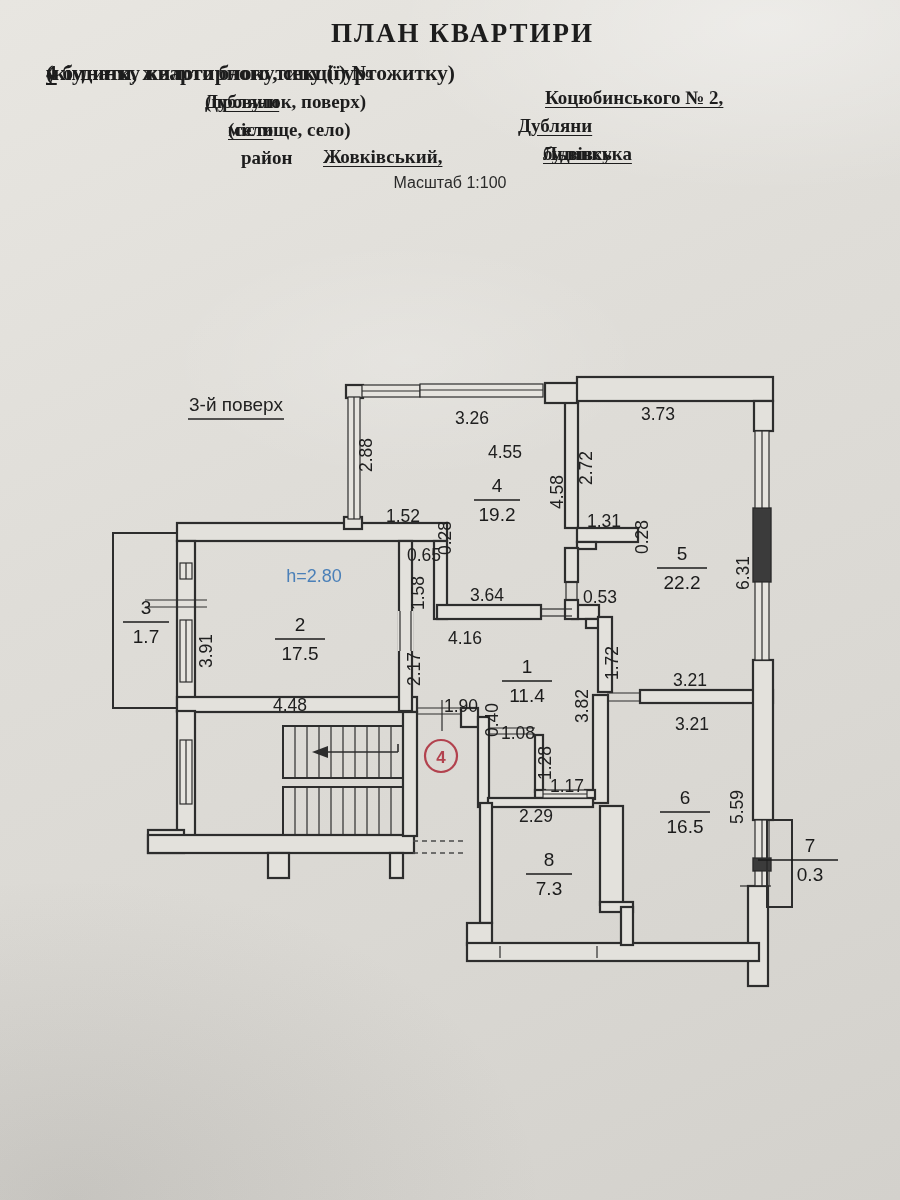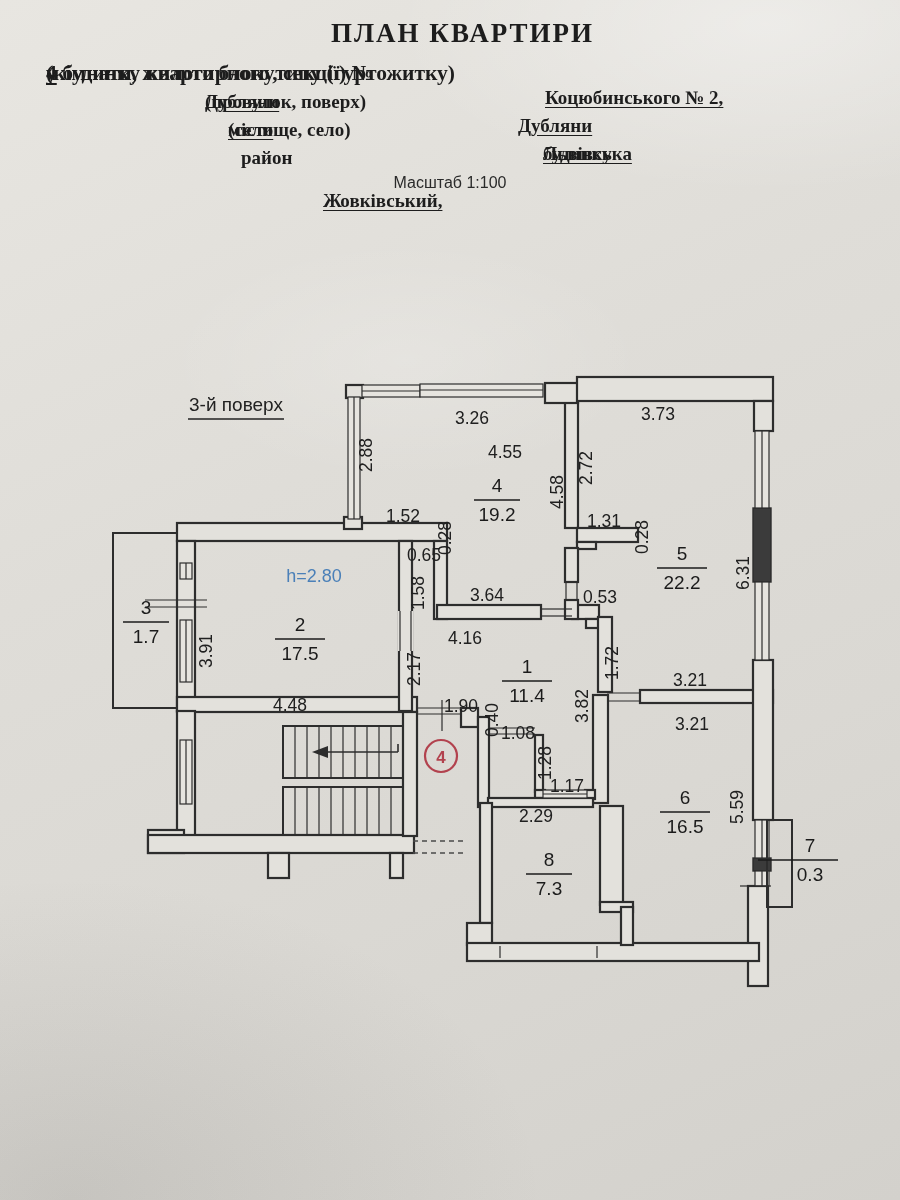--- a/index.html
+++ b/index.html
@@ -48,21 +48,21 @@
         <span class="u">Дубляни</span>
         <span> (провулок, поверх)</span>
       </span>
     <span class="frow u" style="left:545px;top:87px;">Коцюбинського  № 2,</span>
     <span class="frow" style="left:228px;top:119px;">
         <span class="u">місто</span>
         <span> (селище, село)</span>
       </span>
     <span class="frow u" style="left:518px;top:115px;">Дубляни</span>
     <span class="frow" style="left:241px;top:147px;">район</span>
-    <span class="frow u" style="left:323px;top:146px;margin-top:44px;">Жовківський,</span>
+    <span class="frow u" style="left:323px;top:146px;">Жовківський,</span>
     <span class="frow" style="left:543px;top:143px;">
         <span>будинку </span>
         <span class="u">Львівська</span>
       </span>
     <div class="scale-note">Масштаб 1:100</div>
   </div>
 
   <svg width="900" height="1200" viewBox="0 0 900 1200">
 
     <g>

